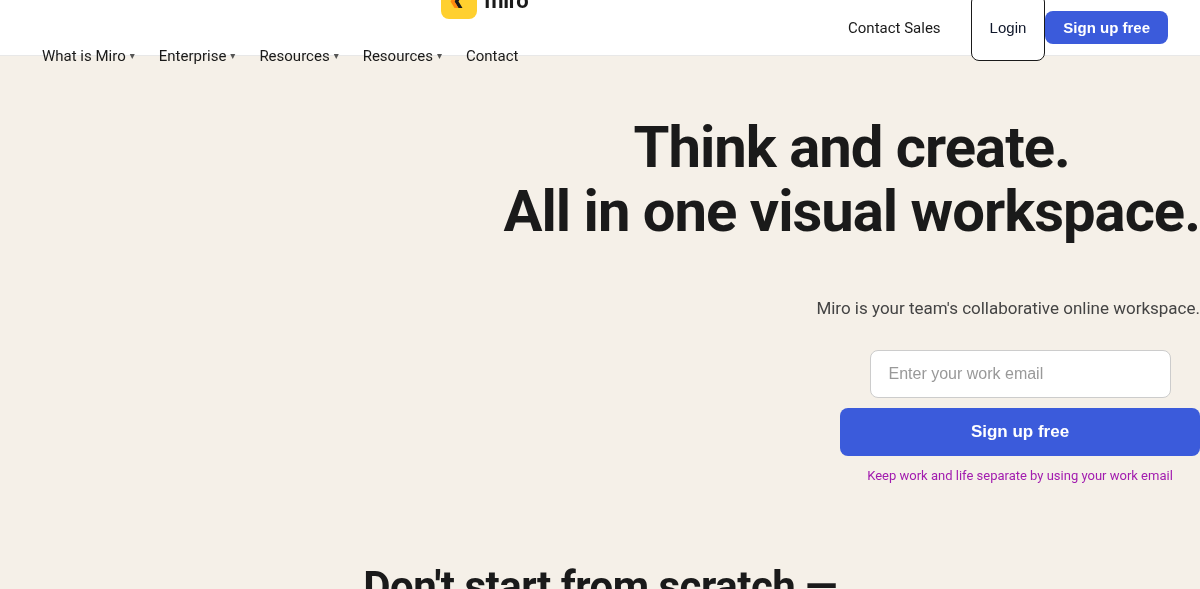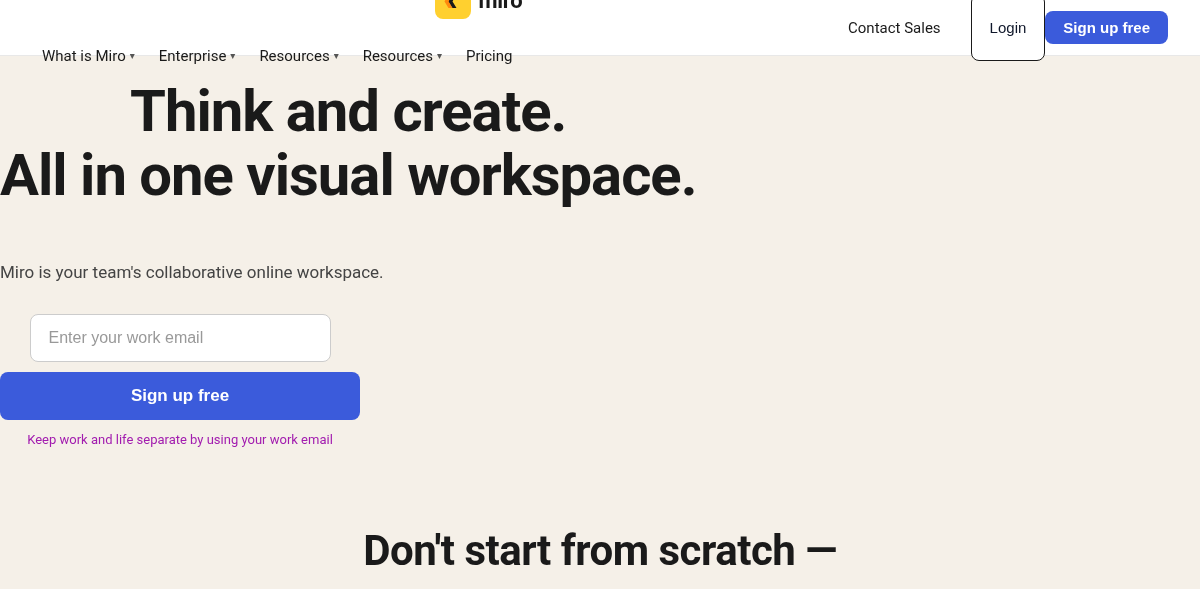--- a/index.html
+++ b/index.html
@@ -121,23 +121,23 @@
       border: none;
       background: #3b5bdb;
       font-weight: 600;
     }
 
     
     .hero {
       background-color: #f5f0e8;
       display: flex;
       flex-direction: column;
-      align-items: flex-start;
+      align-items: flex-end;
       justify-content: flex-start;
-      padding-top: 24px;
+      padding-top: 60px;
       padding-bottom: 40px;
       text-align: center;
     }
 
     .hero-title {
       font-size: 58px;
       font-weight: 700;
       color: #1a1a1a;
       line-height: 1.1;
       letter-spacing: -1px;
@@ -235,21 +235,21 @@
       </div>
       <div class="nav-item">
         <span>Resources</span>
         <span class="chevron-icon">▾</span>
       </div>
       <div class="nav-item">
         <span>Resources</span>
         <span class="chevron-icon">▾</span>
       </div>
       <div class="nav-item">
-        <span>Pricing</span>
+        <span>Contact</span>
       </div>
     </div>
   </div>
 
   <div class="navbar-right">
     <span class="contact-sales">Contact Sales</span>
     <button class="login-btn">Login</button>
     <button class="signup-btn-nav">Sign up free</button>
   </div>
 </nav>

